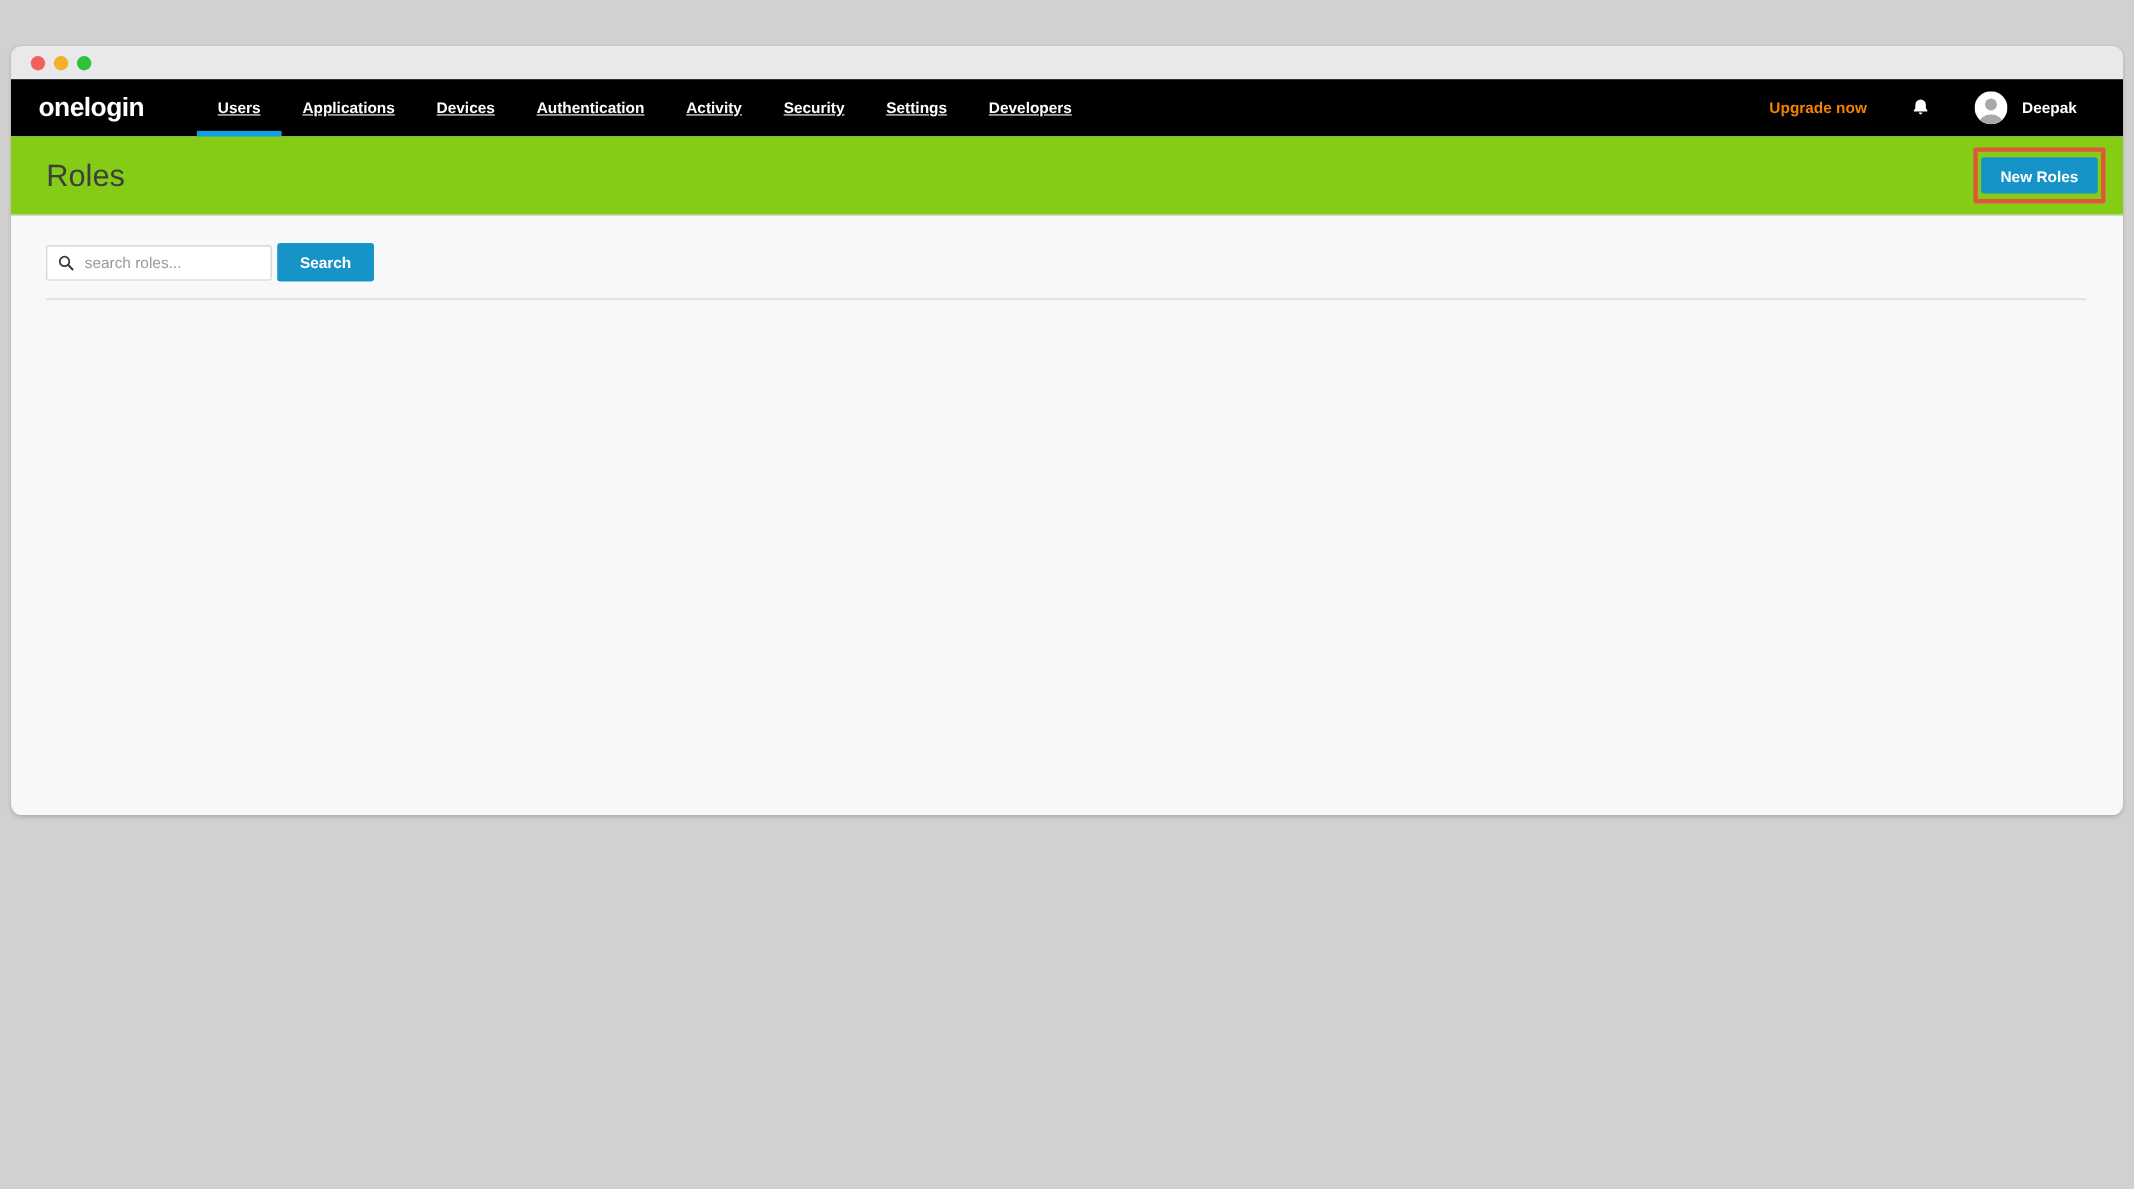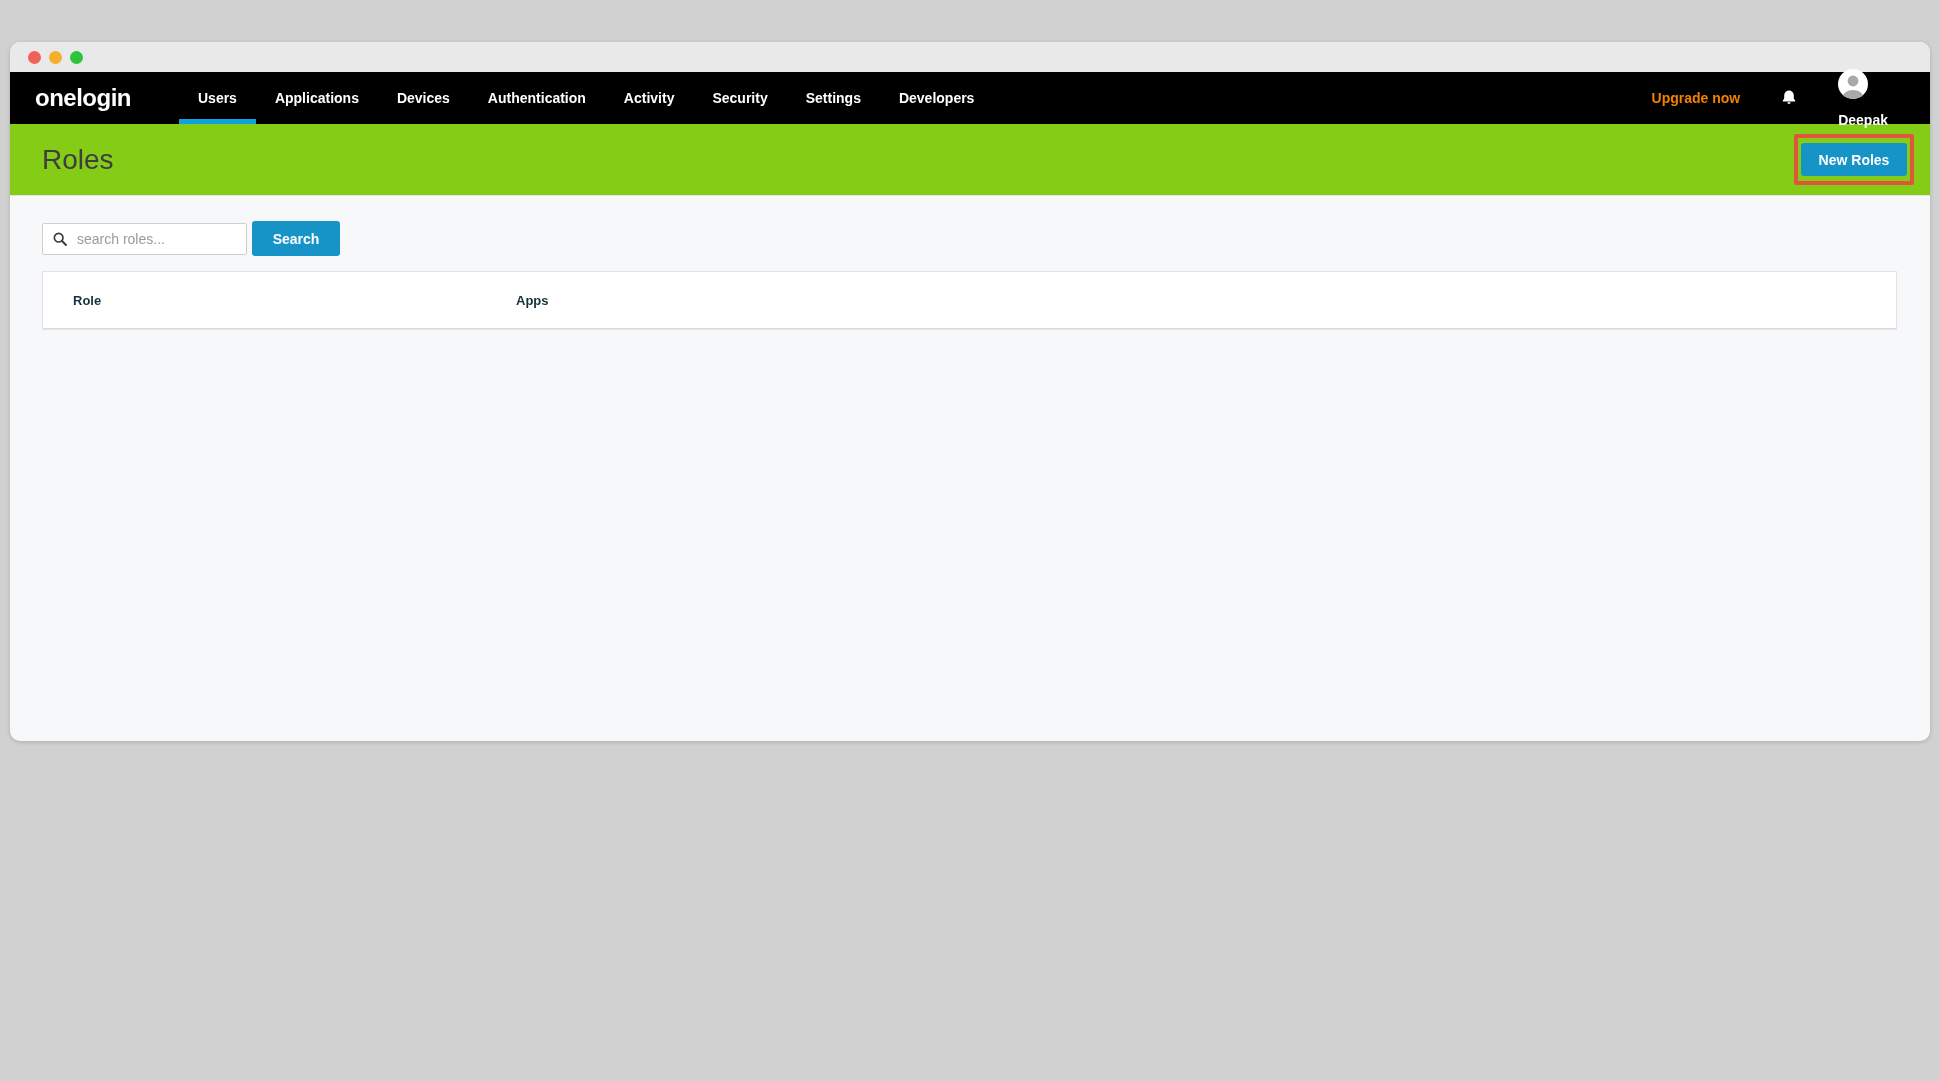--- a/index.html
+++ b/index.html
@@ -37,28 +37,28 @@
     padding:0 42px 0 25px;color:#fff;
   }
   .logo{
     align-self:center;font-size:24px;font-weight:bold;letter-spacing:-.5px;
     margin-right:48px;
   }
   .nav-items{display:flex;align-items:stretch;}
   .nav-item{
     display:flex;align-items:center;padding:0 19px;font-size:14px;
     font-weight:bold;cursor:pointer;border-bottom:5px solid transparent;
-    border-top:5px solid transparent;white-space:nowrap;
+    border-top:5px solid transparent;white-space:nowrap;text-decoration:underline;
   }
   .nav-item.active{border-bottom-color:var(--underline-blue);}
   .nav-spacer{flex:1;}
   .nav-right{display:flex;align-items:center;gap:40px;}
   .upgrade{color:var(--upgrade-orange);font-size:14px;font-weight:bold;cursor:pointer;}
   .bell{display:flex;align-items:center;cursor:pointer;}
-  .user{display:flex;gap:13px;cursor:pointer;flex-direction:column;}
+  .user{display:flex;align-items:center;gap:13px;cursor:pointer;}
   .user-name{font-size:14px;font-weight:bold;}
   
   .page-header{
     height:72px;background:#84cc16;border-bottom:1px solid #e4e4e6;
     display:flex;align-items:center;justify-content:space-between;
     padding:0 16px 0 32px;
   }
   .page-title{font-size:28px;color:#3e3e3e;font-weight:400;}
   .annotation-box{
     border:4px solid var(--annotation-orange);border-radius:2px;padding:5px 3px;
@@ -161,20 +161,16 @@
         <svg width="16" height="16" viewBox="0 0 24 24">
           <circle cx="10" cy="10" r="6.5" fill="none" stroke="#3a3a3a" stroke-width="2.4"></circle>
           <line x1="15" y1="15" x2="21" y2="21" stroke="#3a3a3a" stroke-width="2.8" stroke-linecap="round"></line>
         </svg>
         <input class="search-input" type="text" placeholder="search roles..." style="">
       </div>
       <button class="btn-primary search-btn">Search</button>
     </div>
 
     <div class="roles-table">
-      <div class="t-head">
-        <div class="cell">Role</div>
-        <div class="cell">Apps</div>
-      </div>
     </div>
 
   </div>
 </div>
 
 </body></html>

